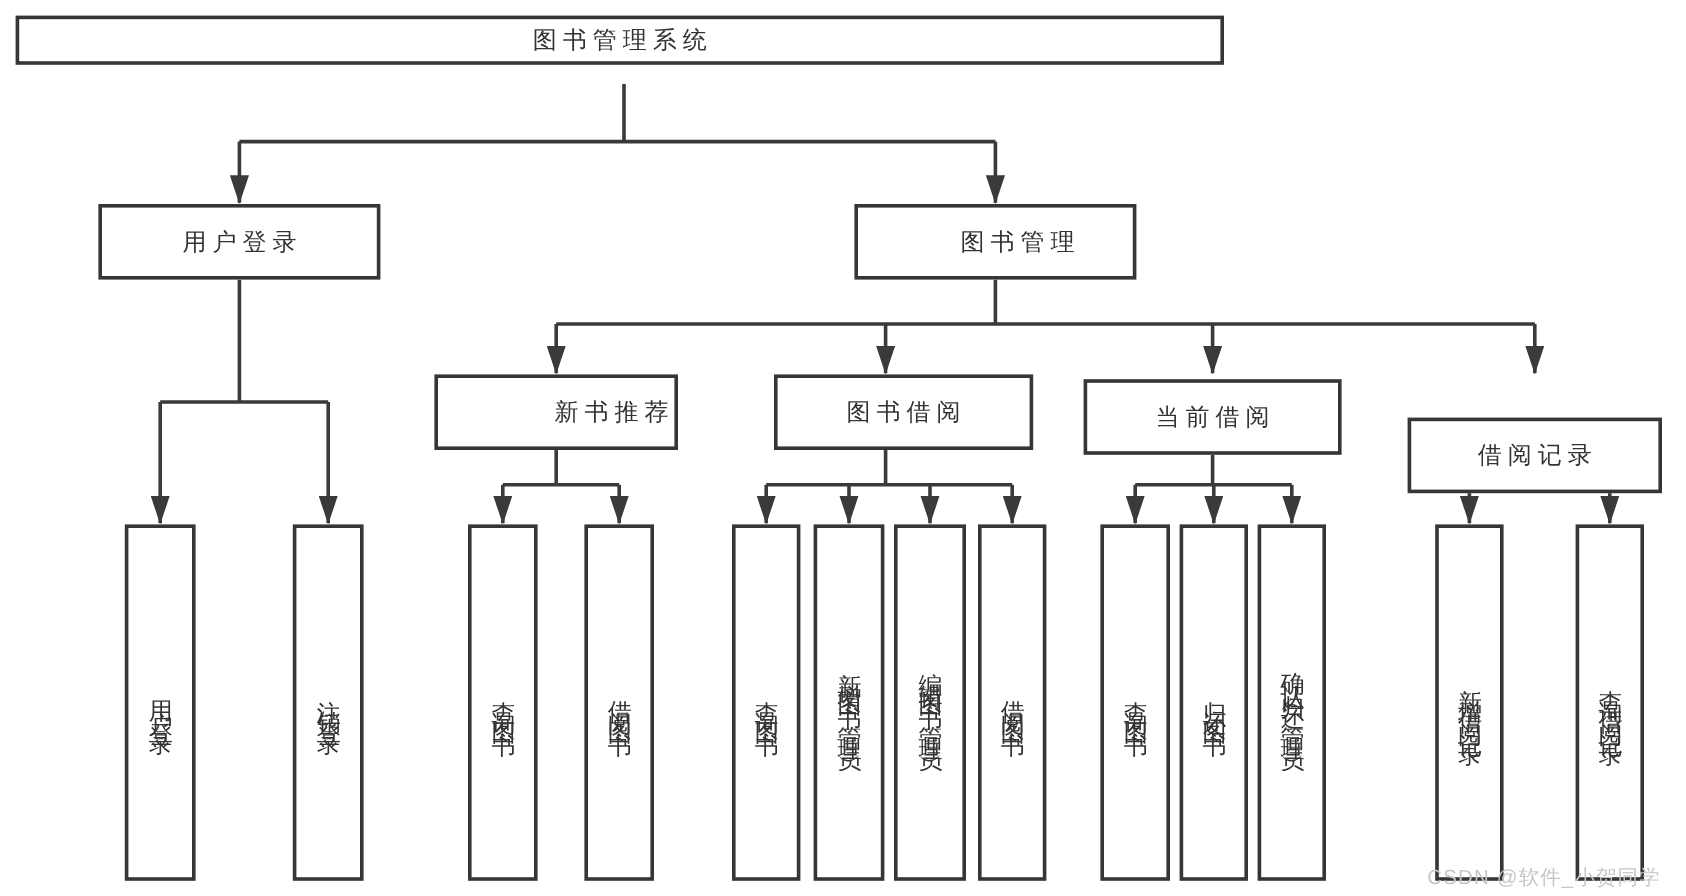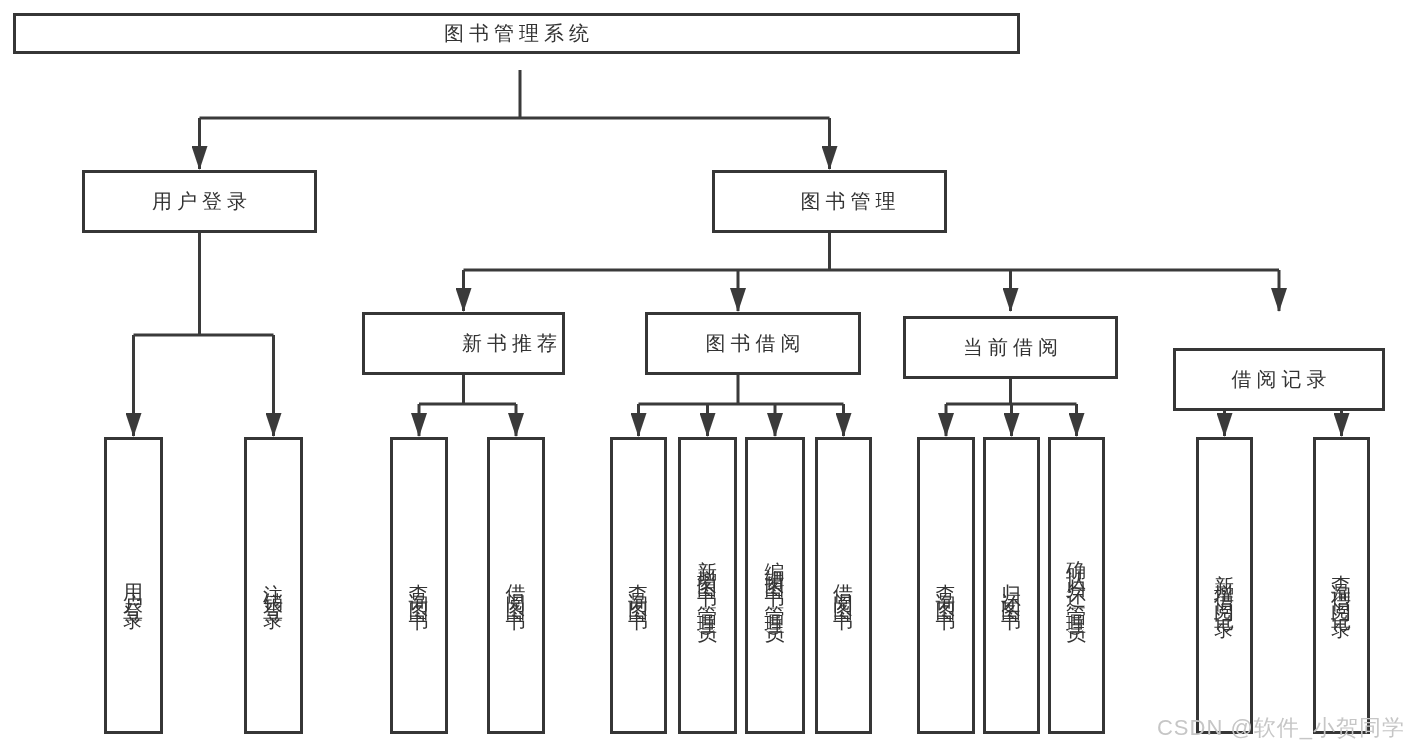--- a/index.html
+++ b/index.html
@@ -16,22 +16,22 @@
     position:absolute;box-sizing:border-box;border:3px solid var(--box_border);
     background:#fff;display:flex;align-items:center;justify-content:center;
     z-index:2;
   }
   .hnode{font-size:20px;letter-spacing:5px;text-indent:5px;white-space:nowrap;}
   .vnode .vtext{
     writing-mode:vertical-rl;text-orientation:mixed;
     font-size:20px;letter-spacing:9px;line-height:1;white-space:nowrap;
   }
   .watermark{
-    position:absolute;right:0;bottom:4px;z-index:3;
-    font-size:22px;letter-spacing:1px;color:var(--watermark);white-space:nowrap;
+    position:absolute;right:21px;bottom:4px;z-index:3;
+    font-size:17px;letter-spacing:1px;color:var(--watermark);white-space:nowrap;
   }
 </style>
 </head>
 <body>
 
 <div class="canvas">
 
   <svg class="connectors" viewBox="0 0 1405 747" xmlns="http://www.w3.org/2000/svg">
     <defs>
       <marker id="arrow" viewBox="0 0 24 16" refX="23" refY="8" markerWidth="24" markerHeight="16" markerUnits="userSpaceOnUse" orient="auto">

